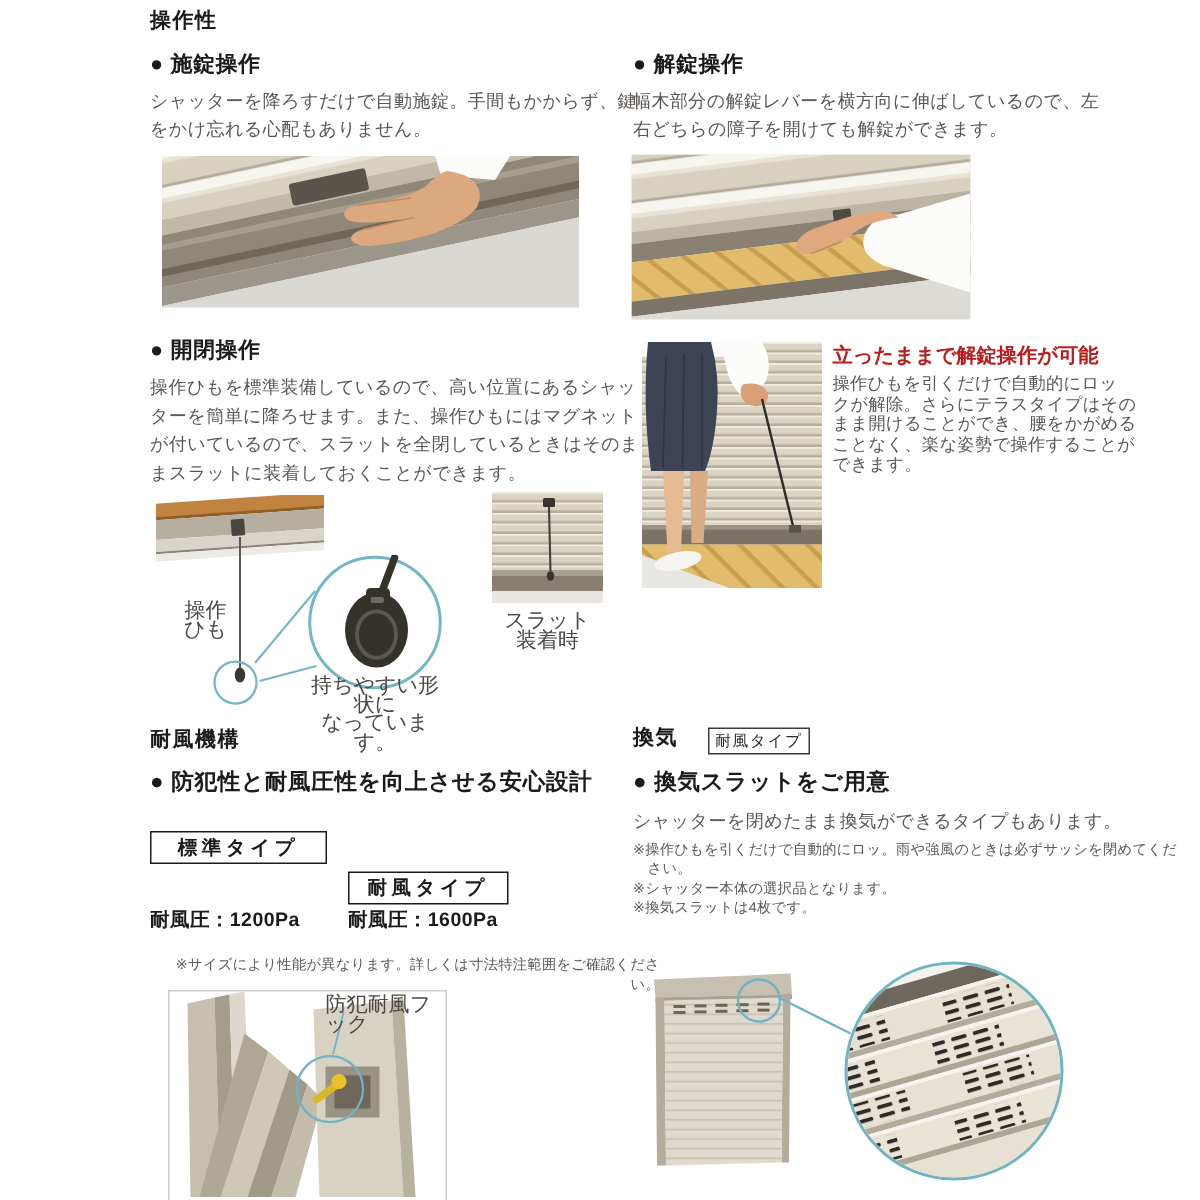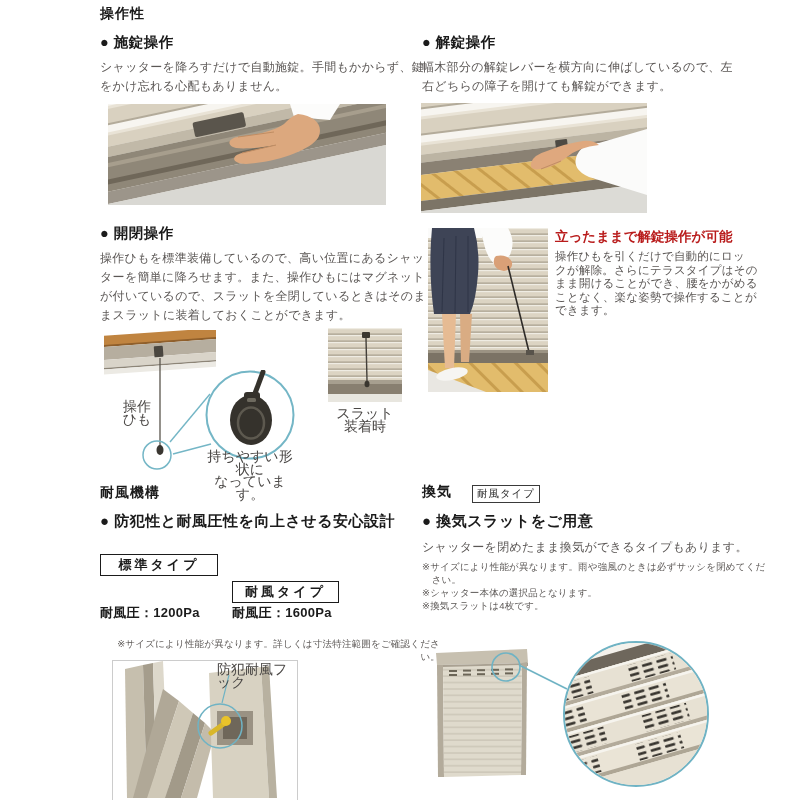--- a/index.html
+++ b/index.html
@@ -215,21 +215,21 @@
       <circle cx="107" cy="65" r="22" fill="none" stroke="#6fb3c4" stroke-width="1.5"></circle>
       <line x1="116" y1="14" x2="109" y2="42" stroke="#6fb3c4" stroke-width="1.2"></line>
     </svg>
     <div class="abs fig-cap" style="left:104px;top:2px;width:78px;text-align:left;">防犯耐風フック</div>
   </div>
 
   <div class="abs sec-title" style="left:422px;top:483px;">換気</div>
   <div class="abs badge" style="left:472px;top:485px;width:68px;">耐風タイプ</div>
   <div class="abs body-txt" style="left:422px;top:538px;width:368px;">シャッターを閉めたまま換気ができるタイプもあります。</div>
   <div class="abs bullet-h2" style="left:422px;top:512px;">● 換気スラットをご用意</div>
-  <div class="abs note-txt" style="left:422px;top:560px;width:368px;">※サイズにより性能が異なります。雨や強風のときは必ずサッシを閉めてくだ
+  <div class="abs note-txt" style="left:422px;top:560px;width:368px;">※操作ひもを引くだけで自動的にロッ。雨や強風のときは必ずサッシを閉めてくだ
 　さい。</div>
   <div class="abs note-txt" style="left:422px;top:586px;width:368px;">※シャッター本体の選択品となります。</div>
   <div class="abs note-txt" style="left:422px;top:599px;width:368px;">※換気スラットは4枚です。</div>
 
   <div class="abs" style="left:430px;top:645px;width:100px;height:138px;">
     <svg width="100" height="138" viewBox="0 0 100 138">
       <polygon points="6,8 97,4 98,18 7,20" fill="#c7c0b0"></polygon>
       <polygon points="7,20 98,18 98,21 7,23" fill="#a9a192"></polygon>
       <polygon points="7,20 13,20 14,132 8,132" fill="#b3ab9b"></polygon>
       <polygon points="92,18 97,17 96,130 91,130" fill="#b3ab9b"></polygon>

